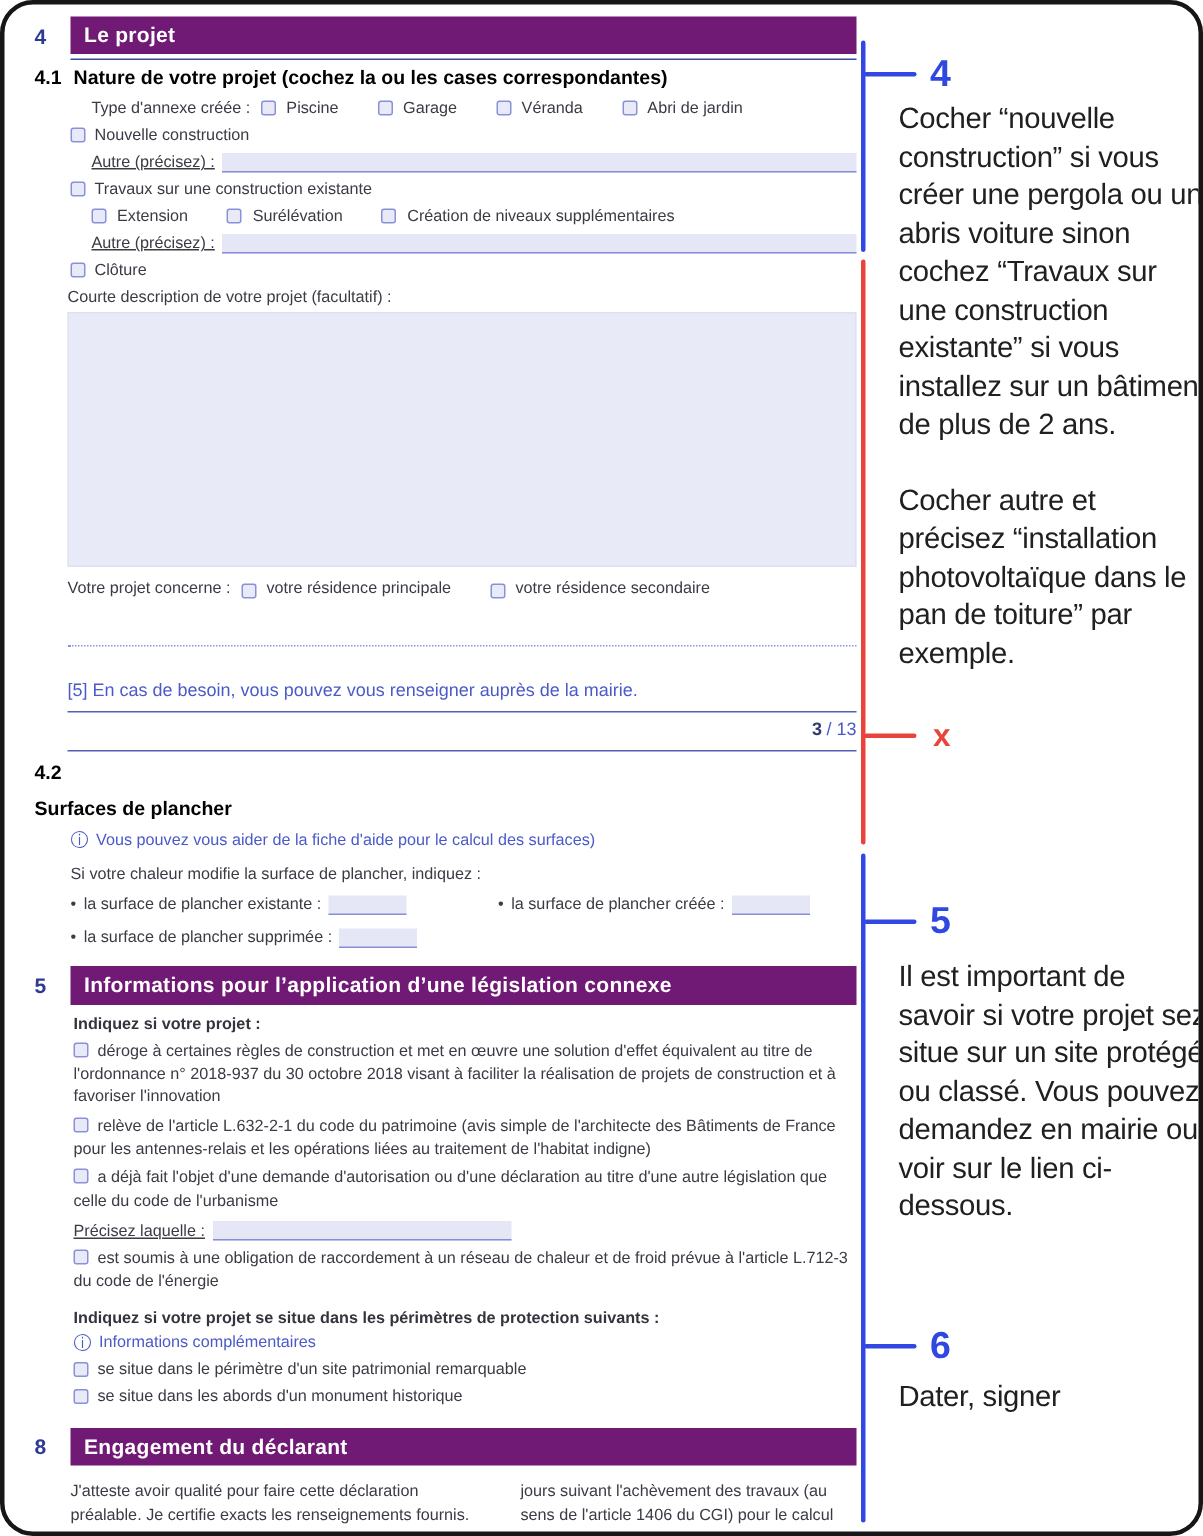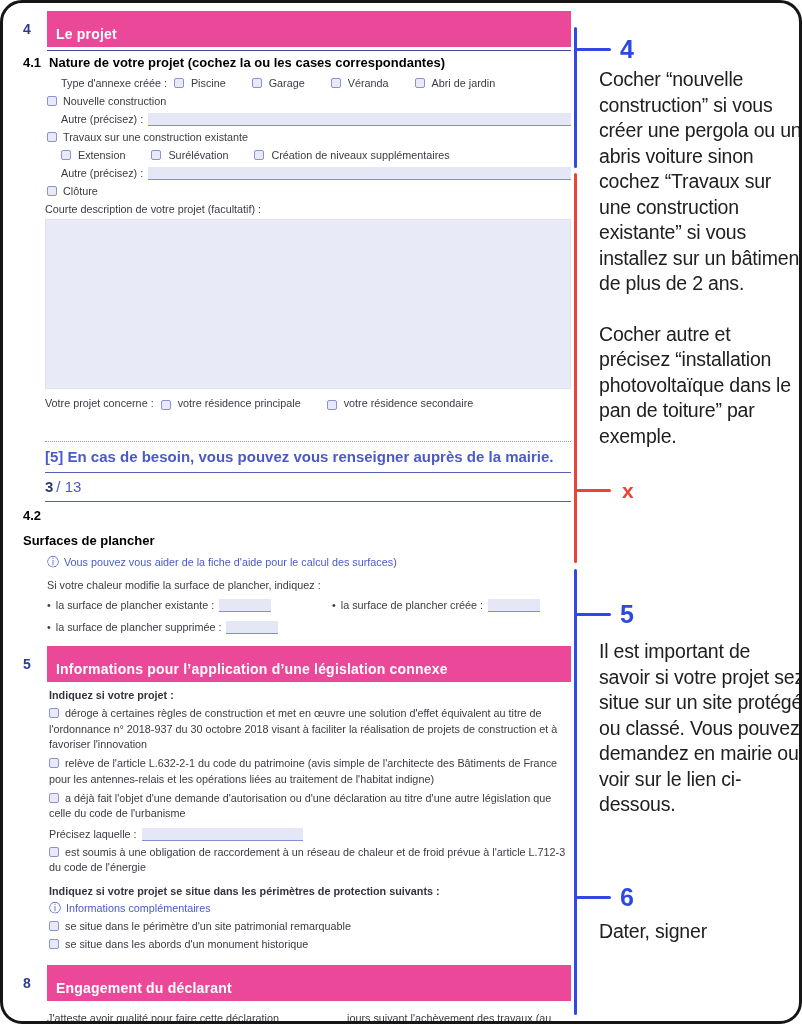--- a/index.html
+++ b/index.html
@@ -8,42 +8,42 @@
 
   .page { position:relative; width:802px; height:1024px; background:#fff;
           border:3px solid #161616; border-radius:22px; overflow:hidden; }
 
   
   .form { position:absolute; left:20px; top:6px; width:548px;
           font-size:10.8px; color:#3a3b44; line-height:1.3; }
 
   .secrow { display:flex; align-items:center; gap:9px; margin-top:2px; }
   .secnum { width:15px; color:#2c3a93; font-weight:bold; font-size:14px; flex:none; }
-  .secbar { flex:1; background:#ec4899; color:#fff; font-weight:bold; font-size:14px;
-            padding:14px 9px 4px; letter-spacing:.2px; }
+  .secbar { flex:1; background:#701a75; color:#fff; font-weight:bold; font-size:14px;
+            padding:3px 9px 4px; letter-spacing:.2px; }
   .rule   { border-top:1.5px solid #3a4aa1; margin:3px 0 0 24px; }
   .subhead{ display:flex; gap:8px; margin-top:4px; color:#000000; font-weight:bold; font-size:13px; }
   .content{ margin-left:24px; }
 
   .cb { width:10px; height:10px; background:#e8eaf8; border:1px solid #8a90da;
         border-radius:2px; flex:none; display:inline-block; vertical-align:-1px; }
   .cbrow { display:flex; align-items:center; gap:6px; margin-top:4px; }
   .indent { margin-left:14px; }
   .optrow { display:flex; align-items:center; gap:7px; flex-wrap:wrap; }
   .optrow .gap { width:12px; }
 
-  .fillline { display:flex; align-items:flex-end; gap:5px; margin-top:4px; }
+  .fillline { display:flex; align-items:center; gap:5px; margin-top:4px;text-decoration:underline; }
   .fill { flex:1; height:13px; background:#e6e7f6; border-bottom:1.5px solid #858dd6; }
   .bigbox { height:170px; background:#e9eaf8; margin-top:3px;
             border:1px solid #dfe1f3; }
 
   .dotted { border-top:1.5px dotted #8a93dd; margin-top:31px; }
-  .foot { color:#4a5ac8; font-size:15px; margin-top:5px;font-weight:bold; }
+  .foot { color:#4a5ac8; font-size:12px; margin-top:22px; }
   .hr { border-top:1.5px solid #5560b5; margin-top:5px; }
-  .pagenum { text-align:left; font-size:15px; margin:4px 0 0; color:#4a5ac8; }
+  .pagenum { text-align:right; font-size:12px; margin:4px 0 0; color:#4a5ac8; }
   .pagenum b { color:#333a6e; margin-right:3px; }
 
   .infoline { color:#4a5ac8; margin-top:5px; display:flex; gap:5px; align-items:center; }
   .iicon { color:#4a5ac8; font-size:12px; line-height:1; }
 
   .intro { margin-top:9px; }
   .bintro { font-weight:bold; margin-top:9px; color:#33343d; }
   .cbpara { margin-top:4px; line-height:1.42; }
   .cbpara .cb { margin-right:6px; }
 
@@ -203,21 +203,21 @@
       <p class="cbpara">
         <span class="cb"></span><span>déroge à certaines règles de construction et met en œuvre une solution d'effet équivalent au titre de l'ordonnance n° 2018-937 du 30 octobre 2018 visant à faciliter la réalisation de projets de construction et à favoriser l'innovation</span>
       </p>
       <p class="cbpara">
         <span class="cb"></span><span>relève de l'article L.632-2-1 du code du patrimoine (avis simple de l'architecte des Bâtiments de France pour les antennes-relais et les opérations liées au traitement de l'habitat indigne)</span>
       </p>
       <p class="cbpara">
         <span class="cb"></span><span>a déjà fait l'objet d'une demande d'autorisation ou d'une déclaration au titre d'une autre législation que celle du code de l'urbanisme</span>
       </p>
 
-      <div class="fillline" style="margin-top:5px; width:254px;">
+      <div class="fillline" style="margin-top:5px; width:292px;">
         <span>Précisez laquelle :</span>
         <span class="fill"></span>
       </div>
 
       <p class="cbpara">
         <span class="cb"></span><span>est soumis à une obligation de raccordement à un réseau de chaleur et de froid prévue à l'article L.712-3 du code de l'énergie</span>
       </p>
 
       <div class="bintro">Indiquez si votre projet se situe dans les périmètres de protection suivants :</div>
       <div class="infoline" style="margin-top:2px;">

